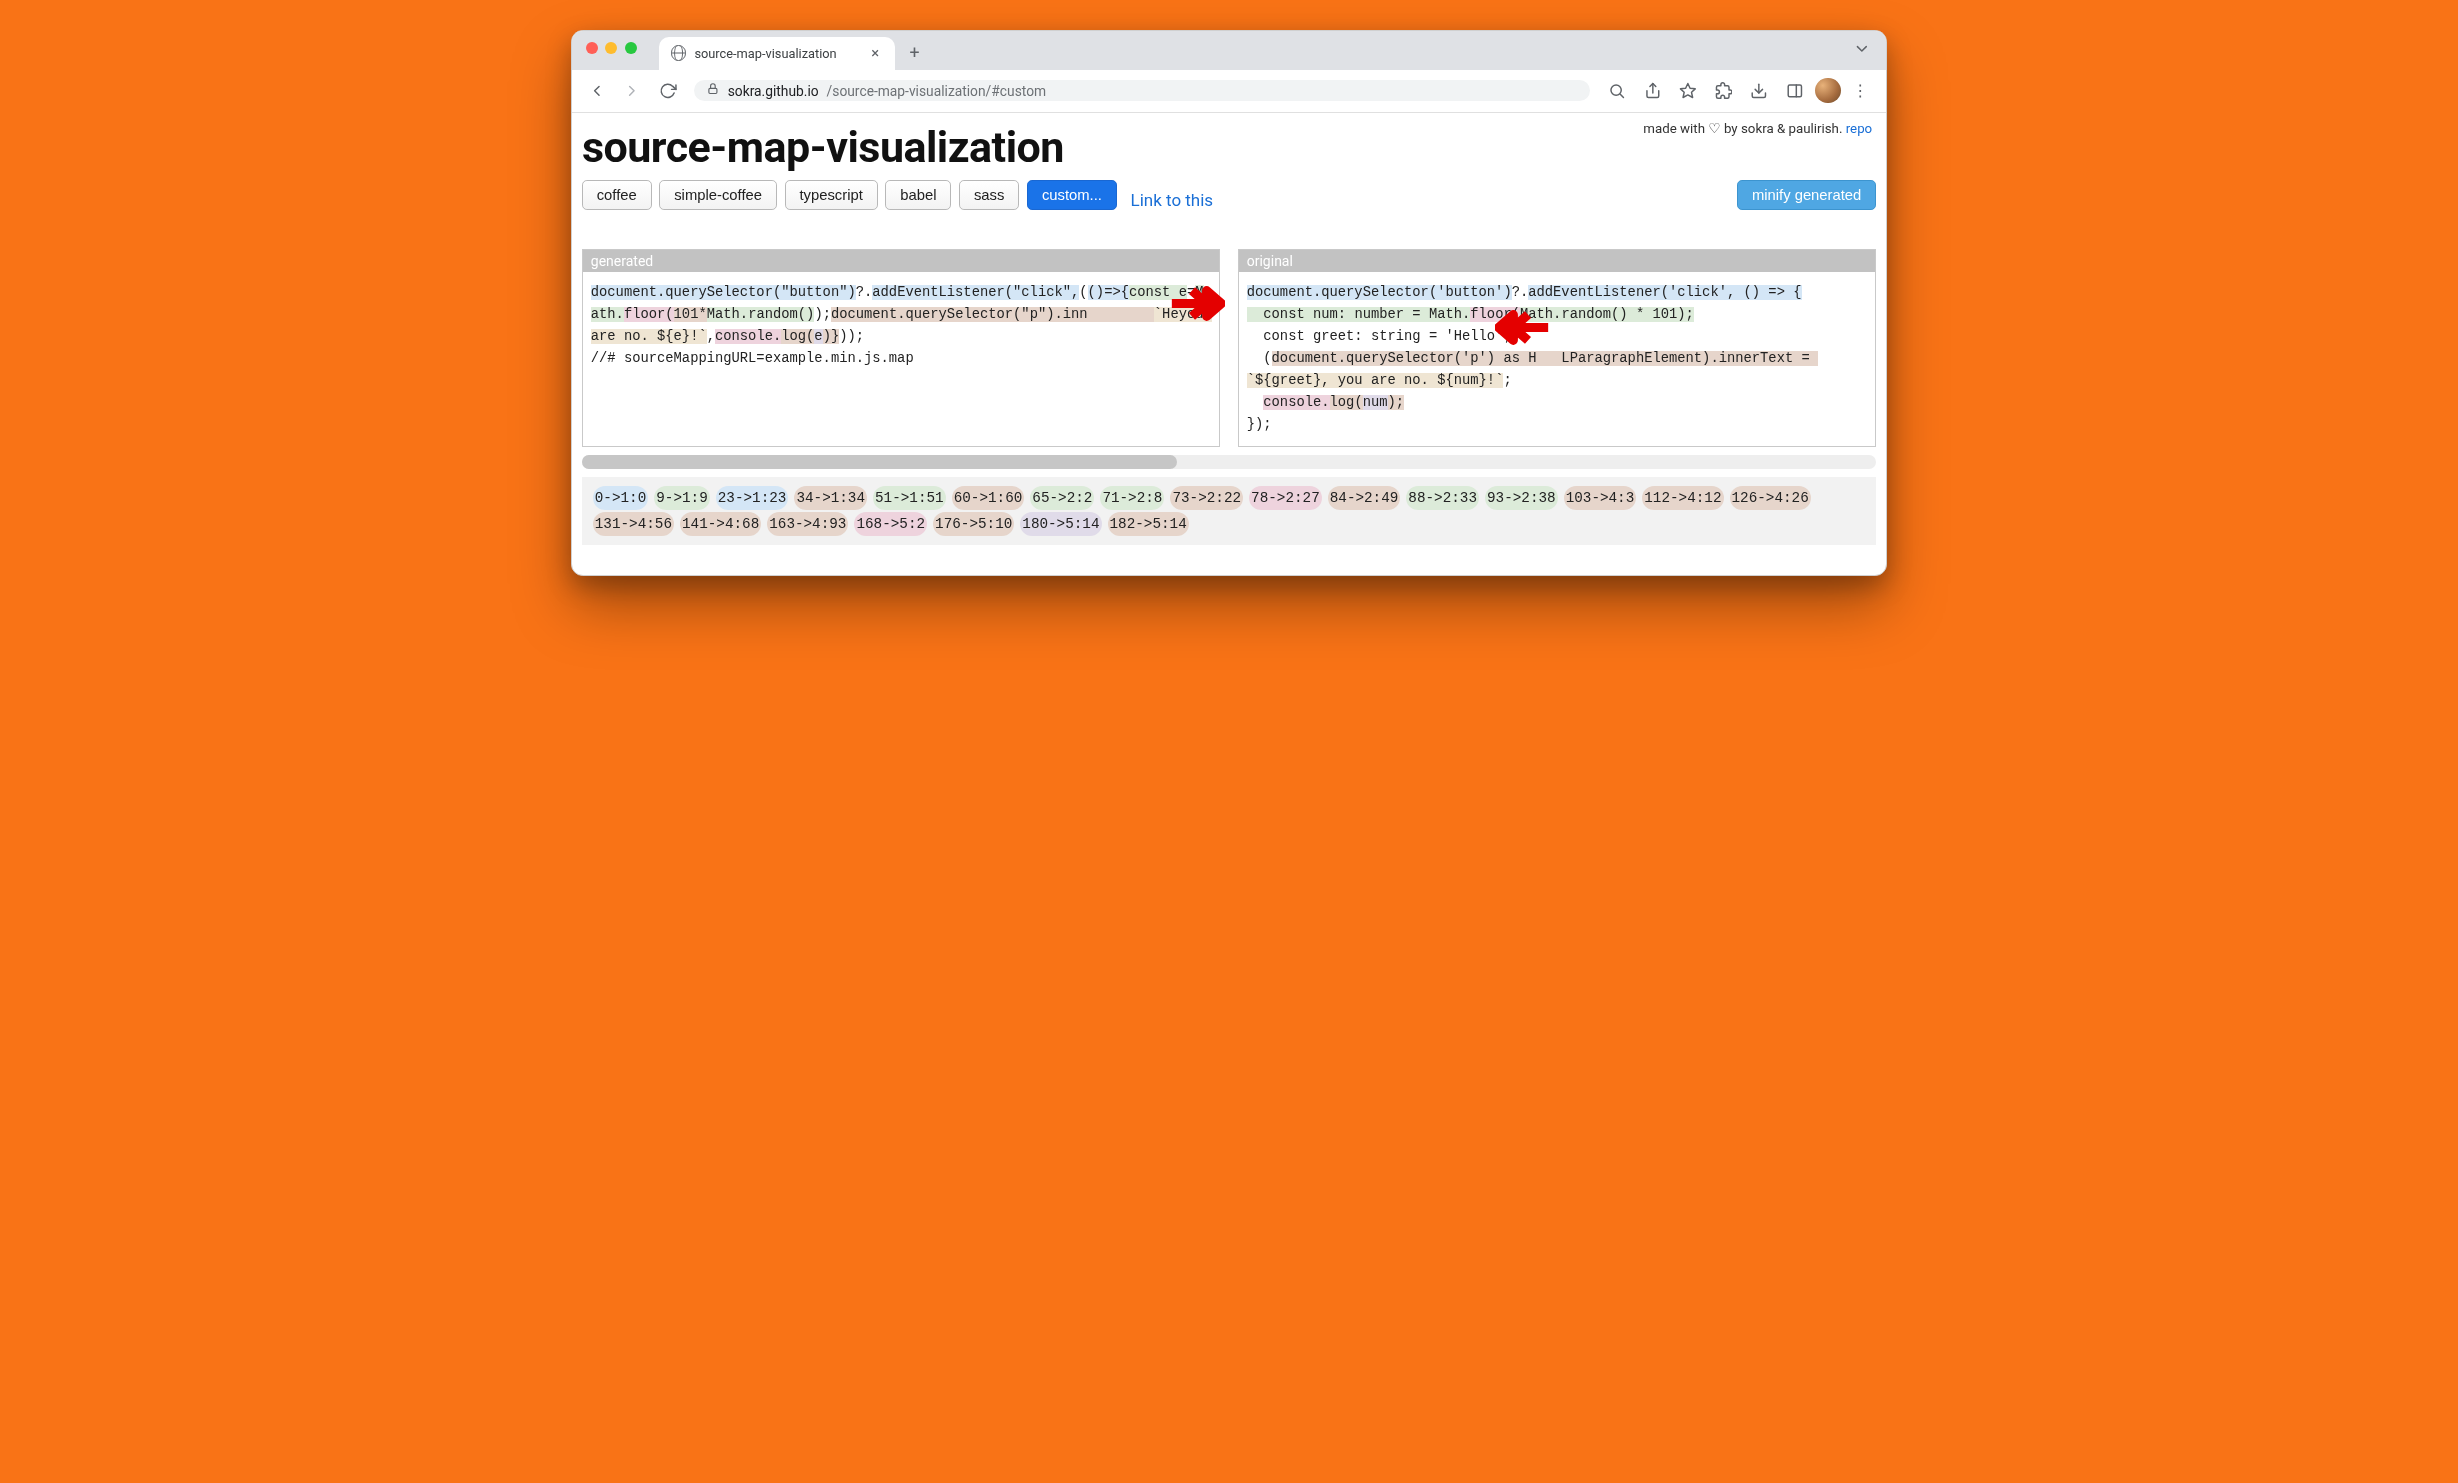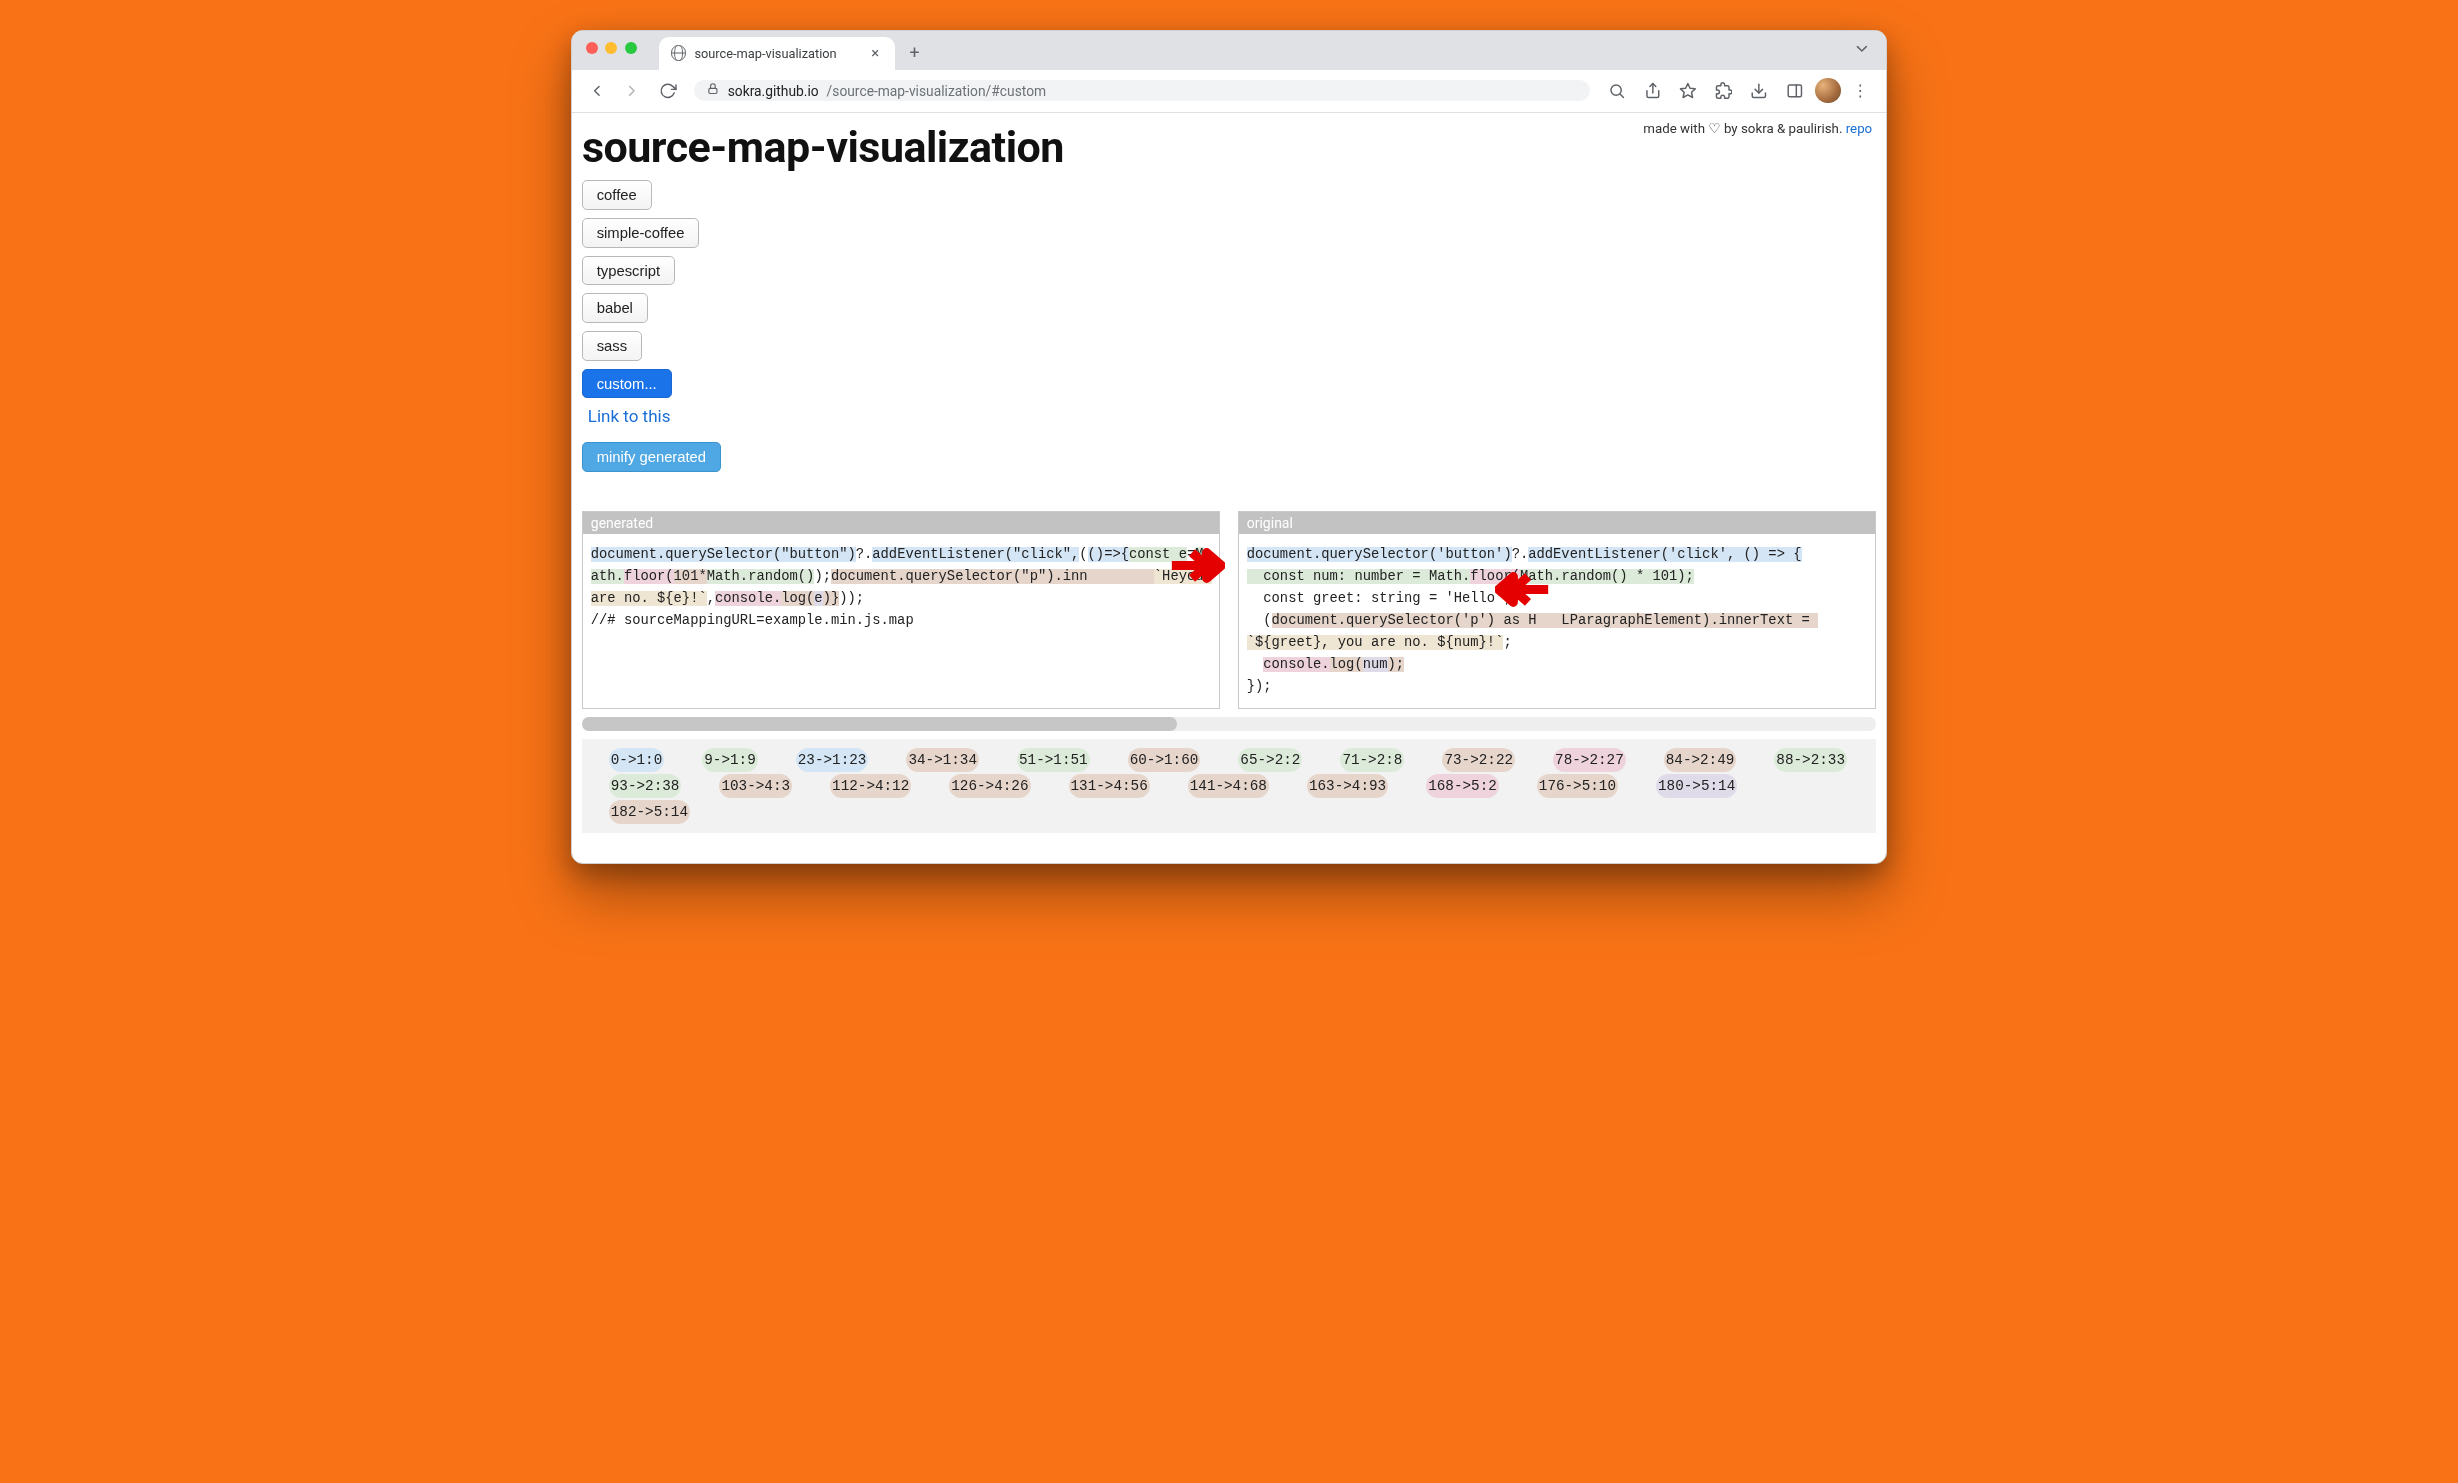--- a/index.html
+++ b/index.html
@@ -156,23 +156,22 @@
   h1.title {
     margin: 3.9px 0 7.9px 0;
     font-size: 43px;
     font-weight: 700;
     letter-spacing: -0.5px;
     color: #111;
   }
 
   .btnrow {
     display: flex;
-    align-items: flex-start;
+    align-items: flex-end;
     gap: 7.9px;
-    flex-direction: column;
   }
   .btn {
     border: 1px solid #b8b8b8;
     background: linear-gradient(#fff,#f3f3f3);
     padding: 5.9px 13.8px;
     border-radius: 4.9px;
     font-size: 14.8px;
     color: #222;
     cursor: pointer;
   }
@@ -259,21 +258,21 @@
     background: #f2f2f2;
     padding: 7.9px 7.9px;
     font-family: Menlo, Monaco, Consolas, "Liberation Mono", monospace;
     font-size: 14.3px;
     line-height: 1.7;
     color: #222;
   }
   .map-item {
     display: inline-block;
     padding: 0 2px;
-    margin: 1px 19px;
+    margin: 1px 3px;
     border-radius: 12px;
   }
 
   
   .arrow {
     position: absolute;
     width: 55px; height: 39px;
     pointer-events: none;
   }
   .arrow svg { width: 100%; height: 100%; }

